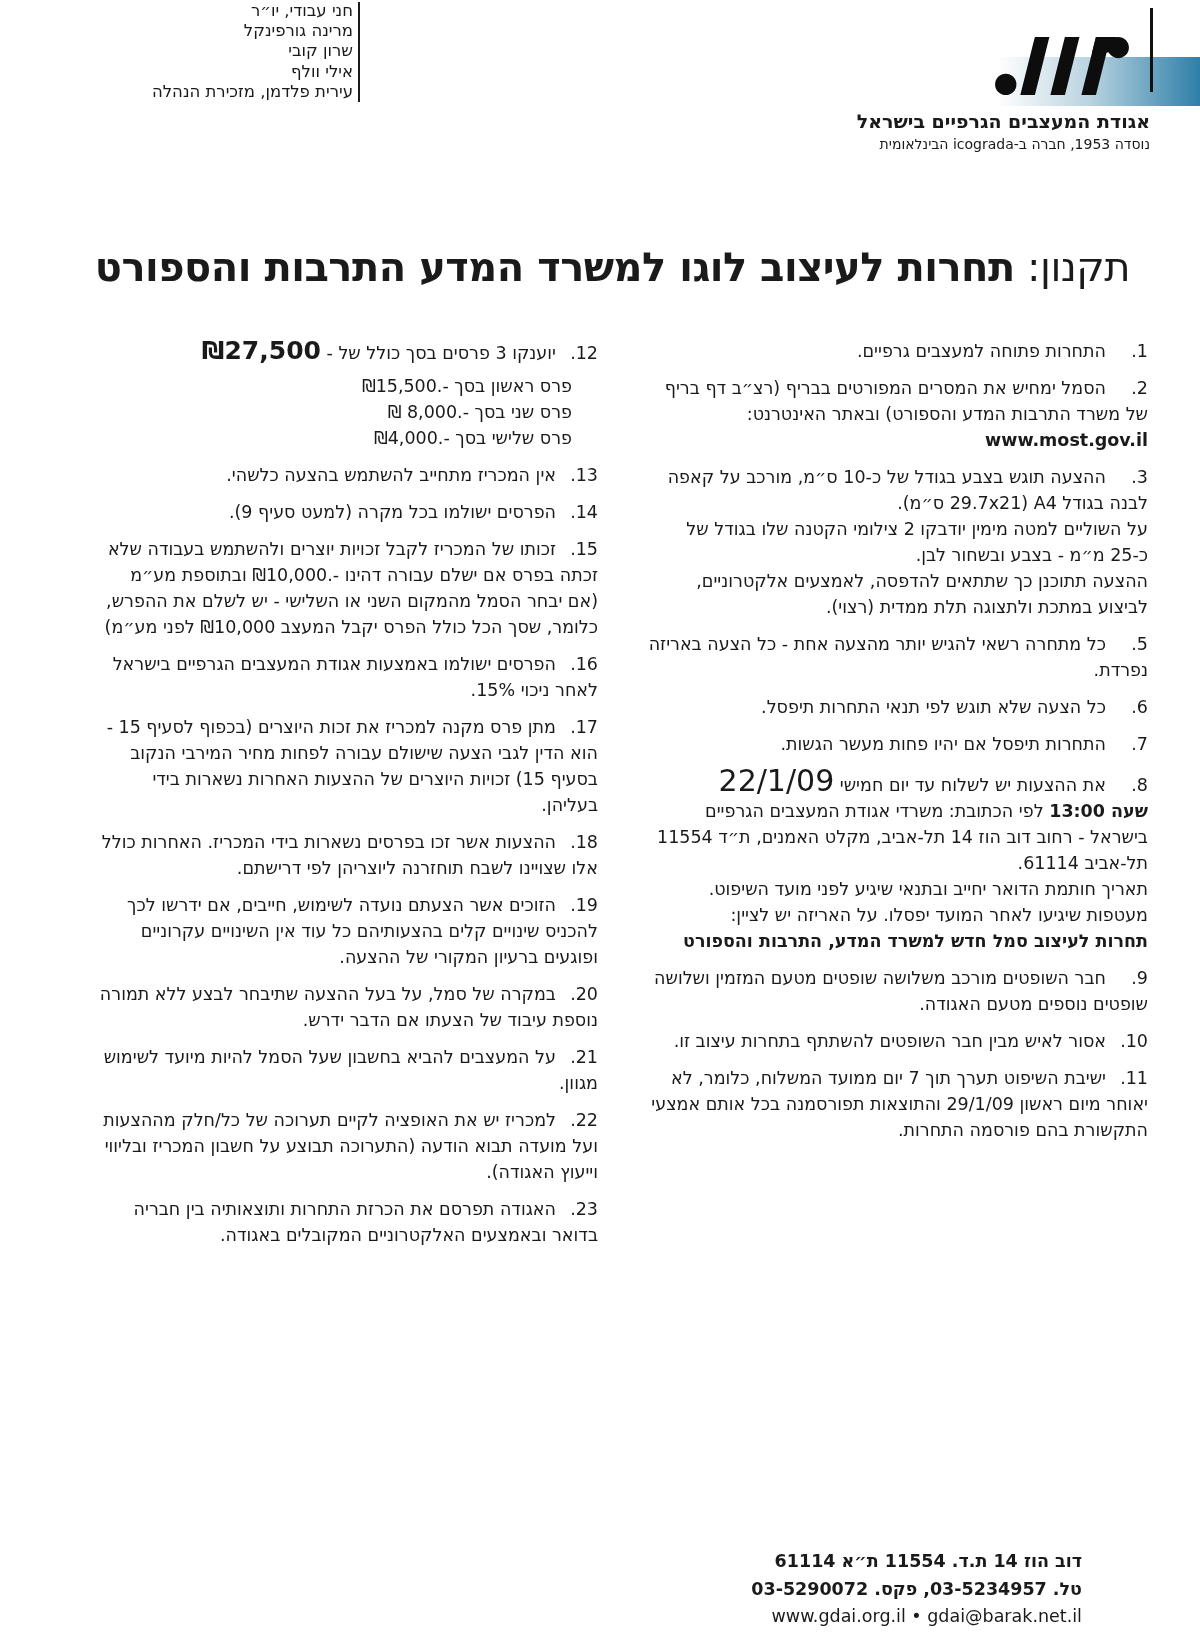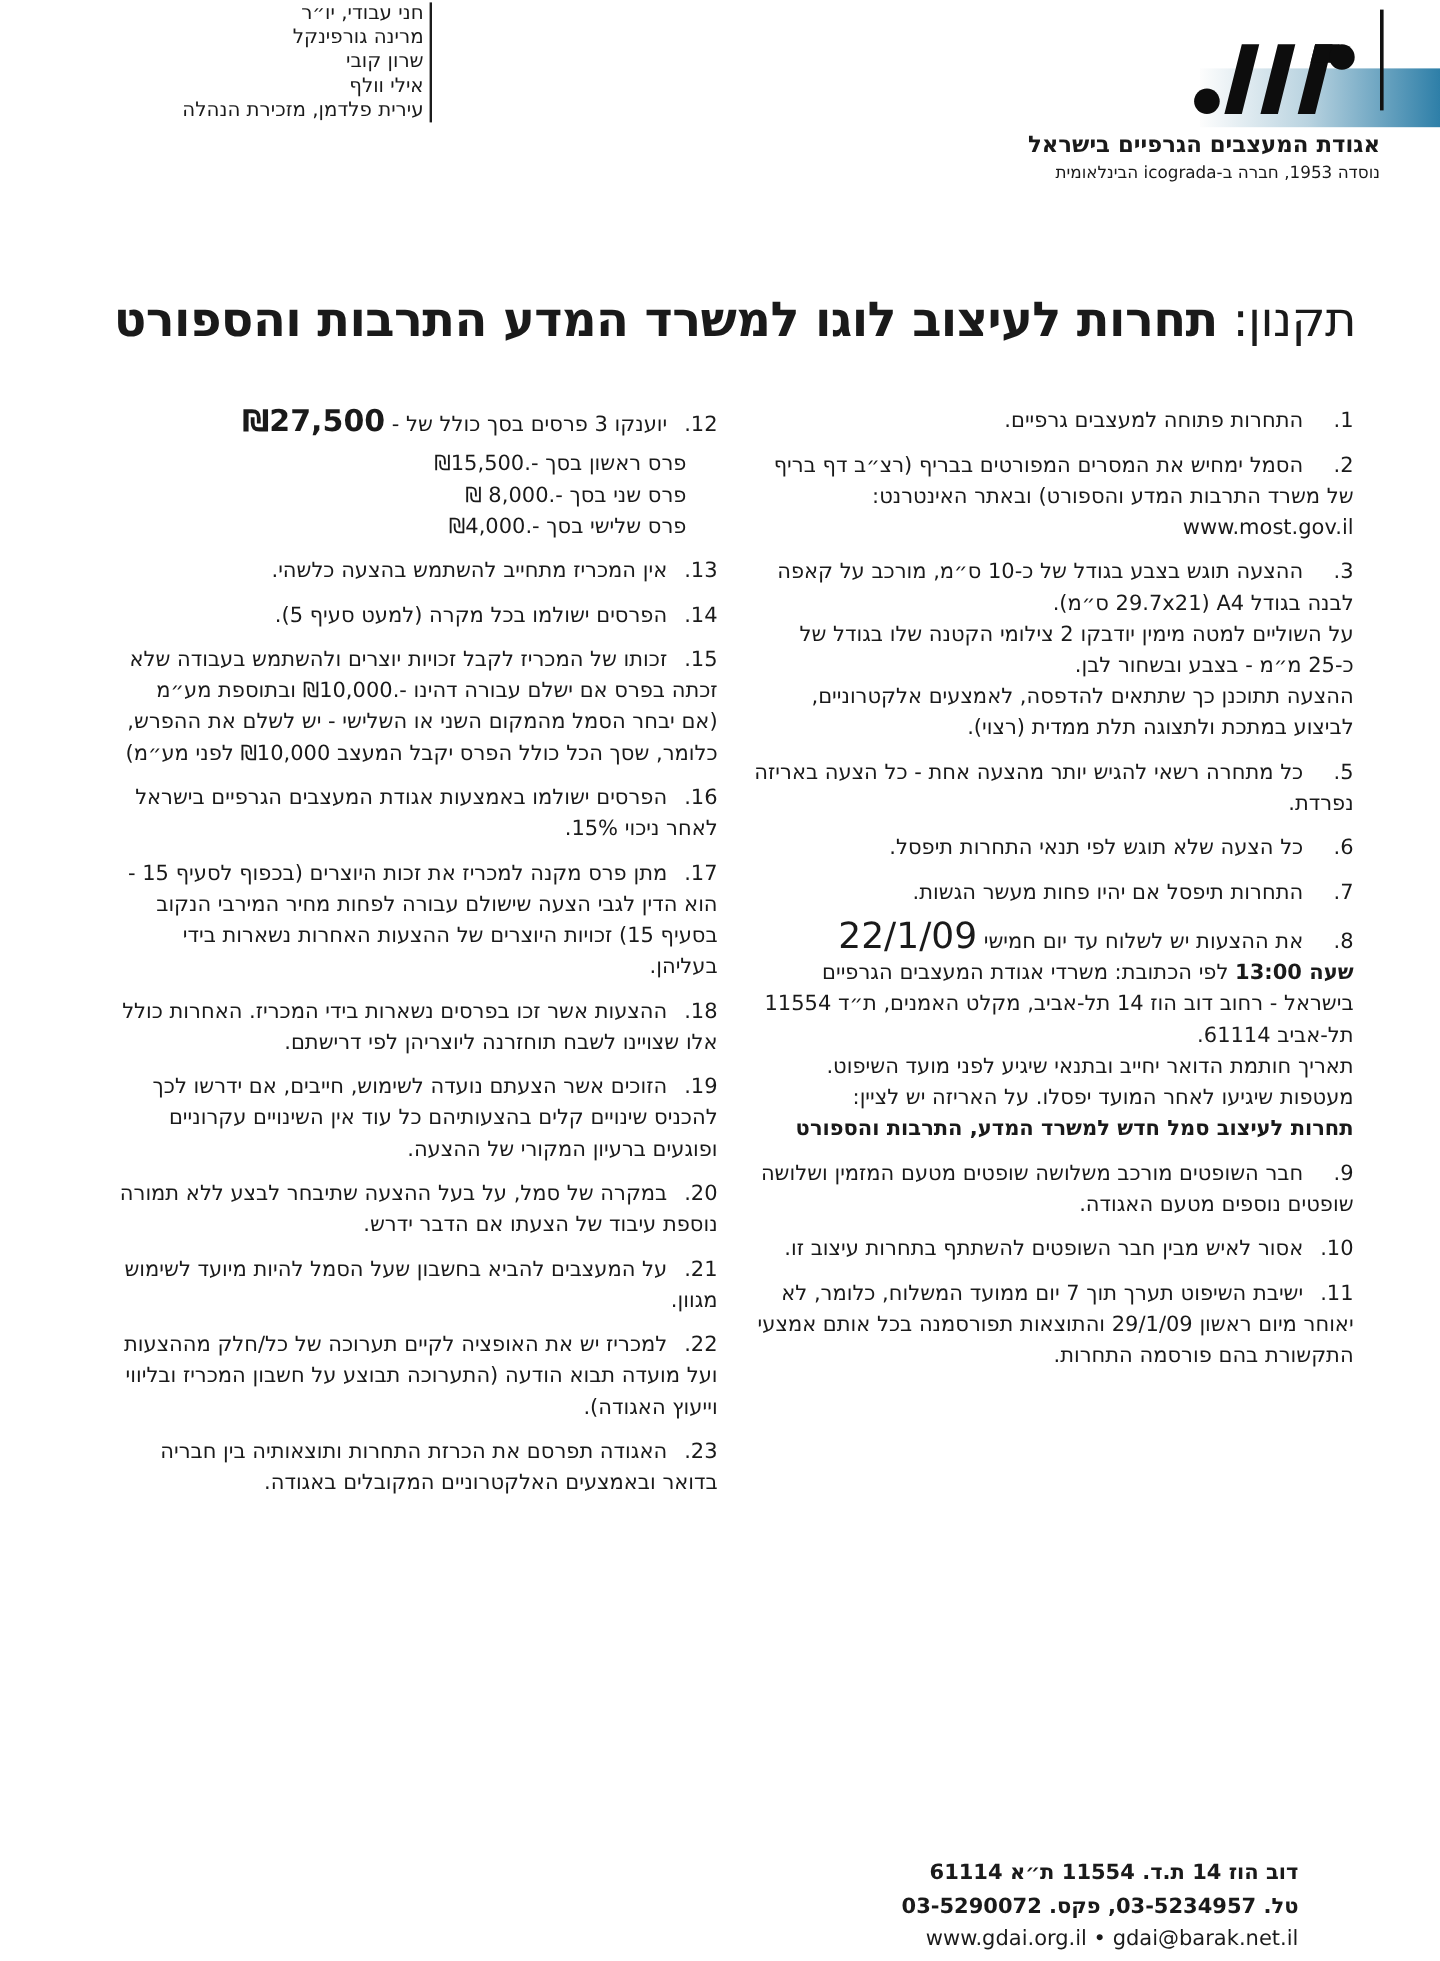--- a/index.html
+++ b/index.html
@@ -17,30 +17,30 @@
   .logo-svg{top:33px;left:993px;width:138px;height:64px;}
   .rule-right{top:8px;left:1150px;width:3px;height:84px;background:#111;}
   .org-name{top:110px;right:50px;font-size:19px;font-weight:bold;white-space:nowrap;}
   .org-sub{top:136px;right:50px;font-size:14px;white-space:nowrap;}
   
   .title{top:244px;right:70px;font-size:40px;white-space:nowrap;letter-spacing:-0.5px;}
   .title .t-prefix{font-weight:normal;}
   .title .t-main{font-weight:800;}
   
   .col{position:absolute;top:338px;text-align:right;}
-  .col-right{right:72px;width:505px;}
+  .col-right{right:52px;width:505px;}
   .col-left{right:602px;width:500px;}
   .item{margin-bottom:11px;font-size:17.5px;line-height:26px;}
   .item .num{display:inline-block;min-width:32px;text-align:right;margin-left:10px;}
   .item.indent{margin-right:26px;margin-top:-4px;}
   .seg-n{font-weight:normal;}
   .seg-b{font-weight:bold;}
   .seg-d{font-weight:400;font-size:30px;line-height:26px;}
   .seg-x{font-weight:800;font-size:25px;line-height:26px;}
-  .seg-u{font-weight:normal;}
+  .seg-u{font-weight:bold;}
   
   .footer{top:1548px;right:118px;text-align:right;font-size:17.5px;line-height:27.5px;white-space:nowrap;}
   .footer .f-bold{font-weight:bold;}
 </style>
 </head>
 <body style="background: rgb(255, 255, 255); color: rgb(26, 26, 26);">
 
 <div class="abs names">
     <div>חני עבודי, יו״ר</div>
     <div>מרינה גורפינקל</div>
@@ -78,21 +78,21 @@
     <div class="item"><span class="num">7.</span><span class="seg-n">התחרות תיפסל אם יהיו פחות מעשר הגשות.</span></div>
     <div class="item"><span class="num">8.</span><span class="seg-n">את ההצעות יש לשלוח עד יום חמישי </span><span class="seg-d">22/1/09</span><br><span class="seg-b">שעה 13:00</span><span class="seg-n"> לפי הכתובת: משרדי אגודת המעצבים הגרפיים בישראל - רחוב דוב הוז 14 תל-אביב, מקלט האמנים, ת״ד 11554 תל-אביב 61114.</span><br><span class="seg-n">תאריך חותמת הדואר יחייב ובתנאי שיגיע לפני מועד השיפוט. מעטפות שיגיעו לאחר המועד יפסלו. על האריזה יש לציין:</span><br><span class="seg-b">תחרות לעיצוב סמל חדש למשרד המדע, התרבות והספורט</span></div>
     <div class="item"><span class="num">9.</span><span class="seg-n">חבר השופטים מורכב משלושה שופטים מטעם המזמין ושלושה שופטים נוספים מטעם האגודה.</span></div>
     <div class="item"><span class="num">10.</span><span class="seg-n">אסור לאיש מבין חבר השופטים להשתתף בתחרות עיצוב זו.</span></div>
     <div class="item"><span class="num">11.</span><span class="seg-n">ישיבת השיפוט תערך תוך 7 יום ממועד המשלוח, כלומר, לא יאוחר מיום ראשון 29/1/09 והתוצאות תפורסמנה בכל אותם אמצעי התקשורת בהם פורסמה התחרות.</span></div>
   </div>
 <div class="col col-left">
     <div class="item"><span class="num">12.</span><span class="seg-n">יוענקו 3 פרסים בסך כולל של - </span><span class="seg-x">‪₪27,500‬</span></div>
     <div class="item indent"><span class="seg-n">פרס ראשון בסך ‪₪15,500.-‬</span><br><span class="seg-n">פרס שני בסך ‪₪ 8,000.-‬</span><br><span class="seg-n">פרס שלישי בסך ‪₪4,000.-‬</span></div>
     <div class="item"><span class="num">13.</span><span class="seg-n">אין המכריז מתחייב להשתמש בהצעה כלשהי.</span></div>
-    <div class="item"><span class="num">14.</span><span class="seg-n">הפרסים ישולמו בכל מקרה (למעט סעיף 5).</span></div>
+    <div class="item"><span class="num">14.</span><span class="seg-n">הפרסים ישולמו בכל מקרה (למעט סעיף 9).</span></div>
     <div class="item"><span class="num">15.</span><span class="seg-n">זכותו של המכריז לקבל זכויות יוצרים ולהשתמש בעבודה שלא זכתה בפרס אם ישלם עבורה דהינו ‪₪10,000.-‬ ובתוספת מע״מ (אם יבחר הסמל מהמקום השני או השלישי - יש לשלם את ההפרש, כלומר, שסך הכל כולל הפרס יקבל המעצב ‪₪10,000‬ לפני מע״מ)</span></div>
     <div class="item"><span class="num">16.</span><span class="seg-n">הפרסים ישולמו באמצעות אגודת המעצבים הגרפיים בישראל לאחר ניכוי 15%.</span></div>
     <div class="item"><span class="num">17.</span><span class="seg-n">מתן פרס מקנה למכריז את זכות היוצרים (בכפוף לסעיף 15 - הוא הדין לגבי הצעה שישולם עבורה לפחות מחיר המירבי הנקוב בסעיף 15) זכויות היוצרים של ההצעות האחרות נשארות בידי בעליהן.</span></div>
     <div class="item"><span class="num">18.</span><span class="seg-n">ההצעות אשר זכו בפרסים נשארות בידי המכריז. האחרות כולל אלו שצויינו לשבח תוחזרנה ליוצריהן לפי דרישתם.</span></div>
     <div class="item"><span class="num">19.</span><span class="seg-n">הזוכים אשר הצעתם נועדה לשימוש, חייבים, אם ידרשו לכך להכניס שינויים קלים בהצעותיהם כל עוד אין השינויים עקרוניים ופוגעים ברעיון המקורי של ההצעה.</span></div>
     <div class="item"><span class="num">20.</span><span class="seg-n">במקרה של סמל, על בעל ההצעה שתיבחר לבצע ללא תמורה נוספת עיבוד של הצעתו אם הדבר ידרש.</span></div>
     <div class="item"><span class="num">21.</span><span class="seg-n">על המעצבים להביא בחשבון שעל הסמל להיות מיועד לשימוש מגוון.</span></div>
     <div class="item"><span class="num">22.</span><span class="seg-n">למכריז יש את האופציה לקיים תערוכה של כל/חלק מההצעות ועל מועדה תבוא הודעה (התערוכה תבוצע על חשבון המכריז ובליווי וייעוץ האגודה).</span></div>
     <div class="item"><span class="num">23.</span><span class="seg-n">האגודה תפרסם את הכרזת התחרות ותוצאותיה בין חבריה בדואר ובאמצעים האלקטרוניים המקובלים באגודה.</span></div>
   </div>

